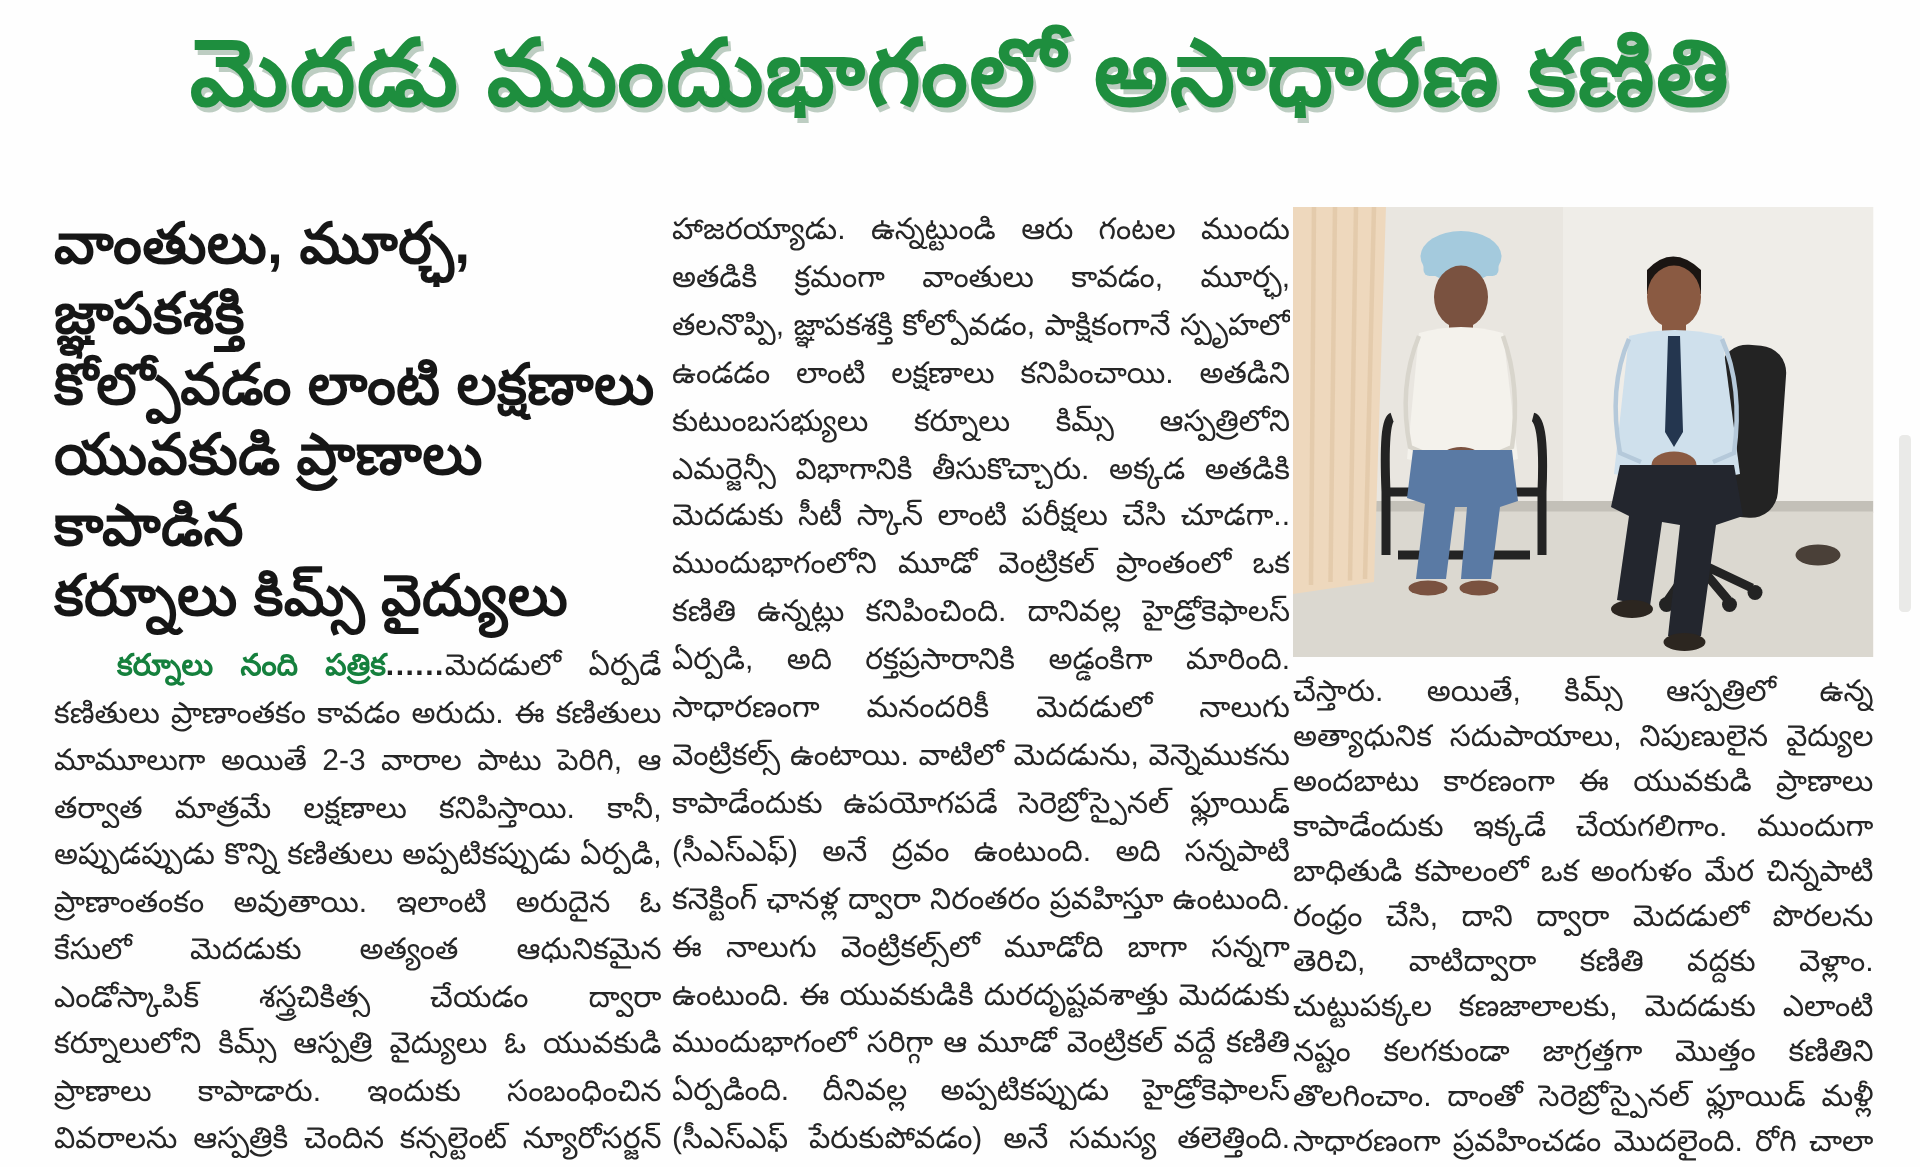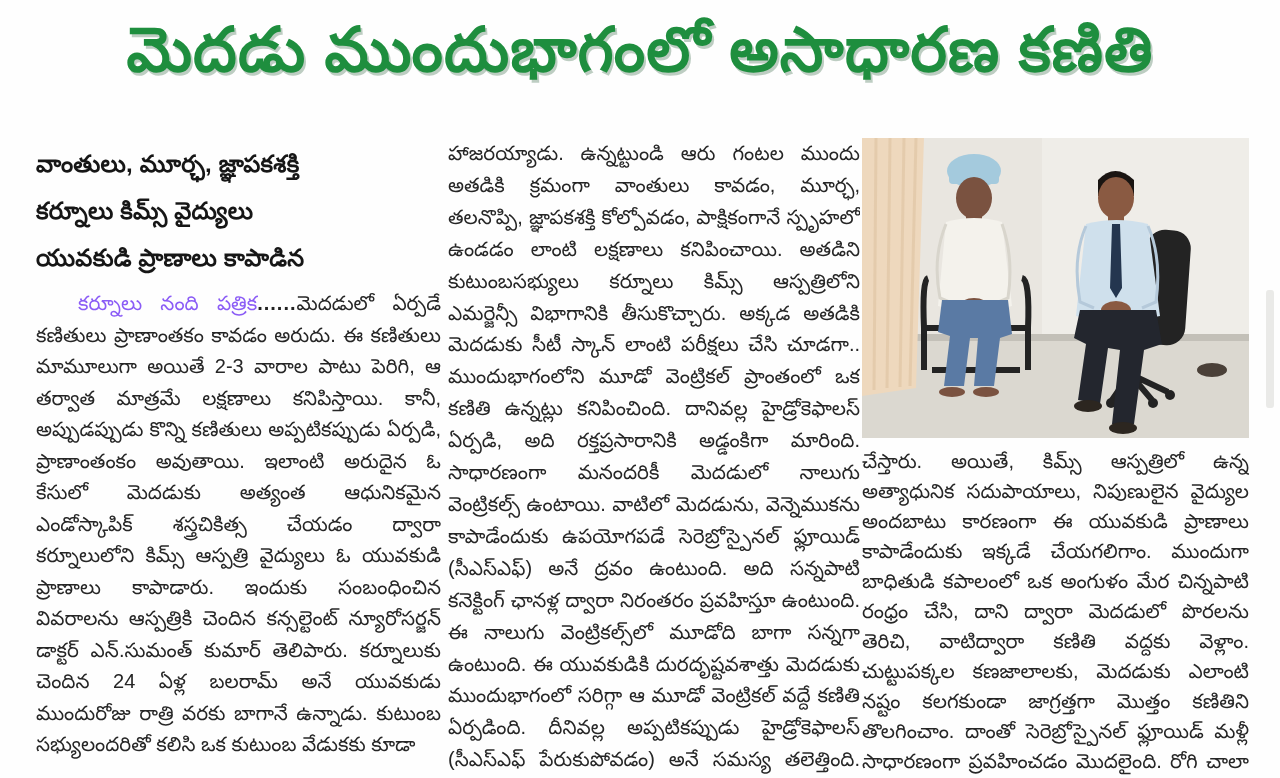--- a/index.html
+++ b/index.html
@@ -22,37 +22,37 @@
     line-height:100px;
     white-space:nowrap;
   }
   
   .col{position:absolute;overflow:hidden;}
   .col-left{left:36px;top:140px;width:405px;height:636px;}
   .col-mid{left:448px;top:138px;width:412px;height:640px;}
   .col-right{left:862px;top:138px;width:387px;height:640px;}
 
   .subhead{
-    font-size:24px;
+    font-size:38px;
     font-weight:700;
     color:#161616;
     line-height:47px;
     letter-spacing:0.2px;
   }
   .bodytext{
     margin:0;
     font-size:20px;
     color:#262626;
     text-align:justify;
     text-justify:inter-word;
   }
   .col-left .bodytext{margin-top:7px;line-height:31.5px;text-indent:42px;}
   .col-mid .bodytext{line-height:31.9px;}
   .col-right .bodytext{margin-top:8px;line-height:30px;}
-  .dateline{font-weight:400;color:#8b5cf6;}
+  .dateline{font-weight:700;color:#15803d;}
   .dateline-dots{font-weight:700;color:#222;letter-spacing:1px;}
 
   .photo{
     width:387px;height:300px;
     display:block;
   }
   
   .edge-artifact{
     position:absolute;right:6px;top:290px;width:8px;height:118px;
     background:#d9d9d6;opacity:.55;border-radius:3px;
@@ -61,22 +61,23 @@
 </head>
 <body>
 
 <div class="page">
 
   <div class="headline">మెదడు ముందుభాగంలో అసాధారణ కణితి</div>
 
   <div class="col col-left">
     <div class="subhead">
       <div>వాంతులు, మూర్ఛ, జ్ఞాపకశక్తి</div>
+      <div>కోల్పోవడం లాంటి లక్షణాలు</div>
+      <div>యువకుడి ప్రాణాలు కాపాడిన</div>
       <div>కర్నూలు కిమ్స్ వైద్యులు</div>
-      <div>యువకుడి ప్రాణాలు కాపాడిన</div>
     </div>
     <p class="bodytext"><span class="dateline">కర్నూలు నంది పత్రిక</span><span class="dateline-dots">......</span><span>మెదడులో ఏర్పడే కణితులు ప్రాణాంతకం కావడం అరుదు. ఈ కణితులు మామూలుగా అయితే 2-3 వారాల పాటు పెరిగి, ఆ తర్వాత మాత్రమే లక్షణాలు కనిపిస్తాయి. కానీ, అప్పుడప్పుడు కొన్ని కణితులు అప్పటికప్పుడు ఏర్పడి, ప్రాణాంతంకం అవుతాయి. ఇలాంటి అరుదైన ఓ కేసులో మెదడుకు అత్యంత ఆధునికమైన ఎండోస్కాపిక్ శస్త్రచికిత్స చేయడం ద్వారా కర్నూలులోని కిమ్స్ ఆస్పత్రి వైద్యులు ఓ యువకుడి ప్రాణాలు కాపాడారు. ఇందుకు సంబంధించిన వివరాలను ఆస్పత్రికి చెందిన కన్సల్టెంట్ న్యూరోసర్జన్ డాక్టర్ ఎన్.సుమంత్ కుమార్ తెలిపారు. కర్నూలుకు చెందిన 24 ఏళ్ల బలరామ్ అనే యువకుడు ముందురోజు రాత్రి వరకు బాగానే ఉన్నాడు. కుటుంబ సభ్యులందరితో కలిసి ఒక కుటుంబ వేడుకకు కూడా</span></p>
   </div>
 
   <div class="col col-mid">
     <p class="bodytext">హాజరయ్యాడు. ఉన్నట్టుండి ఆరు గంటల ముందు అతడికి క్రమంగా వాంతులు కావడం, మూర్ఛ, తలనొప్పి, జ్ఞాపకశక్తి కోల్పోవడం, పాక్షికంగానే స్పృహలో ఉండడం లాంటి లక్షణాలు కనిపించాయి. అతడిని కుటుంబసభ్యులు కర్నూలు కిమ్స్ ఆస్పత్రిలోని ఎమర్జెన్సీ విభాగానికి తీసుకొచ్చారు. అక్కడ అతడికి మెదడుకు సీటీ స్కాన్ లాంటి పరీక్షలు చేసి చూడగా.. ముందుభాగంలోని మూడో వెంట్రికల్ ప్రాంతంలో ఒక కణితి ఉన్నట్లు కనిపించింది. దానివల్ల హైడ్రోకెఫాలస్ ఏర్పడి, అది రక్తప్రసారానికి అడ్డంకిగా మారింది. సాధారణంగా మనందరికీ మెదడులో నాలుగు వెంట్రికల్స్ ఉంటాయి. వాటిలో మెదడును, వెన్నెముకను కాపాడేందుకు ఉపయోగపడే సెరెబ్రోస్పైనల్ ఫ్లూయిడ్ (సీఎస్ఎఫ్) అనే ద్రవం ఉంటుంది. అది సన్నపాటి కనెక్టింగ్ ఛానళ్ల ద్వారా నిరంతరం ప్రవహిస్తూ ఉంటుంది. ఈ నాలుగు వెంట్రికల్స్‌లో మూడోది బాగా సన్నగా ఉంటుంది. ఈ యువకుడికి దురదృష్టవశాత్తు మెదడుకు ముందుభాగంలో సరిగ్గా ఆ మూడో వెంట్రికల్ వద్దే కణితి ఏర్పడింది. దీనివల్ల అప్పటికప్పుడు హైడ్రోకెఫాలస్ (సీఎస్ఎఫ్ పేరుకుపోవడం) అనే సమస్య తలెత్తింది. దీనివల్ల మెదడులో ఒత్తిడి ఉన్నట్టుండి పెరిగి,. మూర్ఛ, నిద్రమత్తు వస్తాయి. ఒక్కోసారి మరణం కూడా సంభవించే ప్రమాదం ఉంటుంది. అదృష్టవశాత్తు రోగికి ఈ లక్షణాలు కనిపించిన తర్వాత చాలా తక్కువ సమయంలోనే ఆస్పత్రికి వచ్చారు. అతడికి అత్యాధునిక ఎండోస్కాపిక్ విధానంలో చిన్న రంధ్రంతోనే మెదడుకు అత్యవసర శస్త్రచికిత్స చేశాం. ఇలాంటివి మామూలుగా అయితే పెద్ద పెద్ద నగరాల్లోనే</p>
   </div>
 
   <div class="col col-right">
     <svg class="photo" viewBox="0 0 387 300" xmlns="http://www.w3.org/2000/svg">

